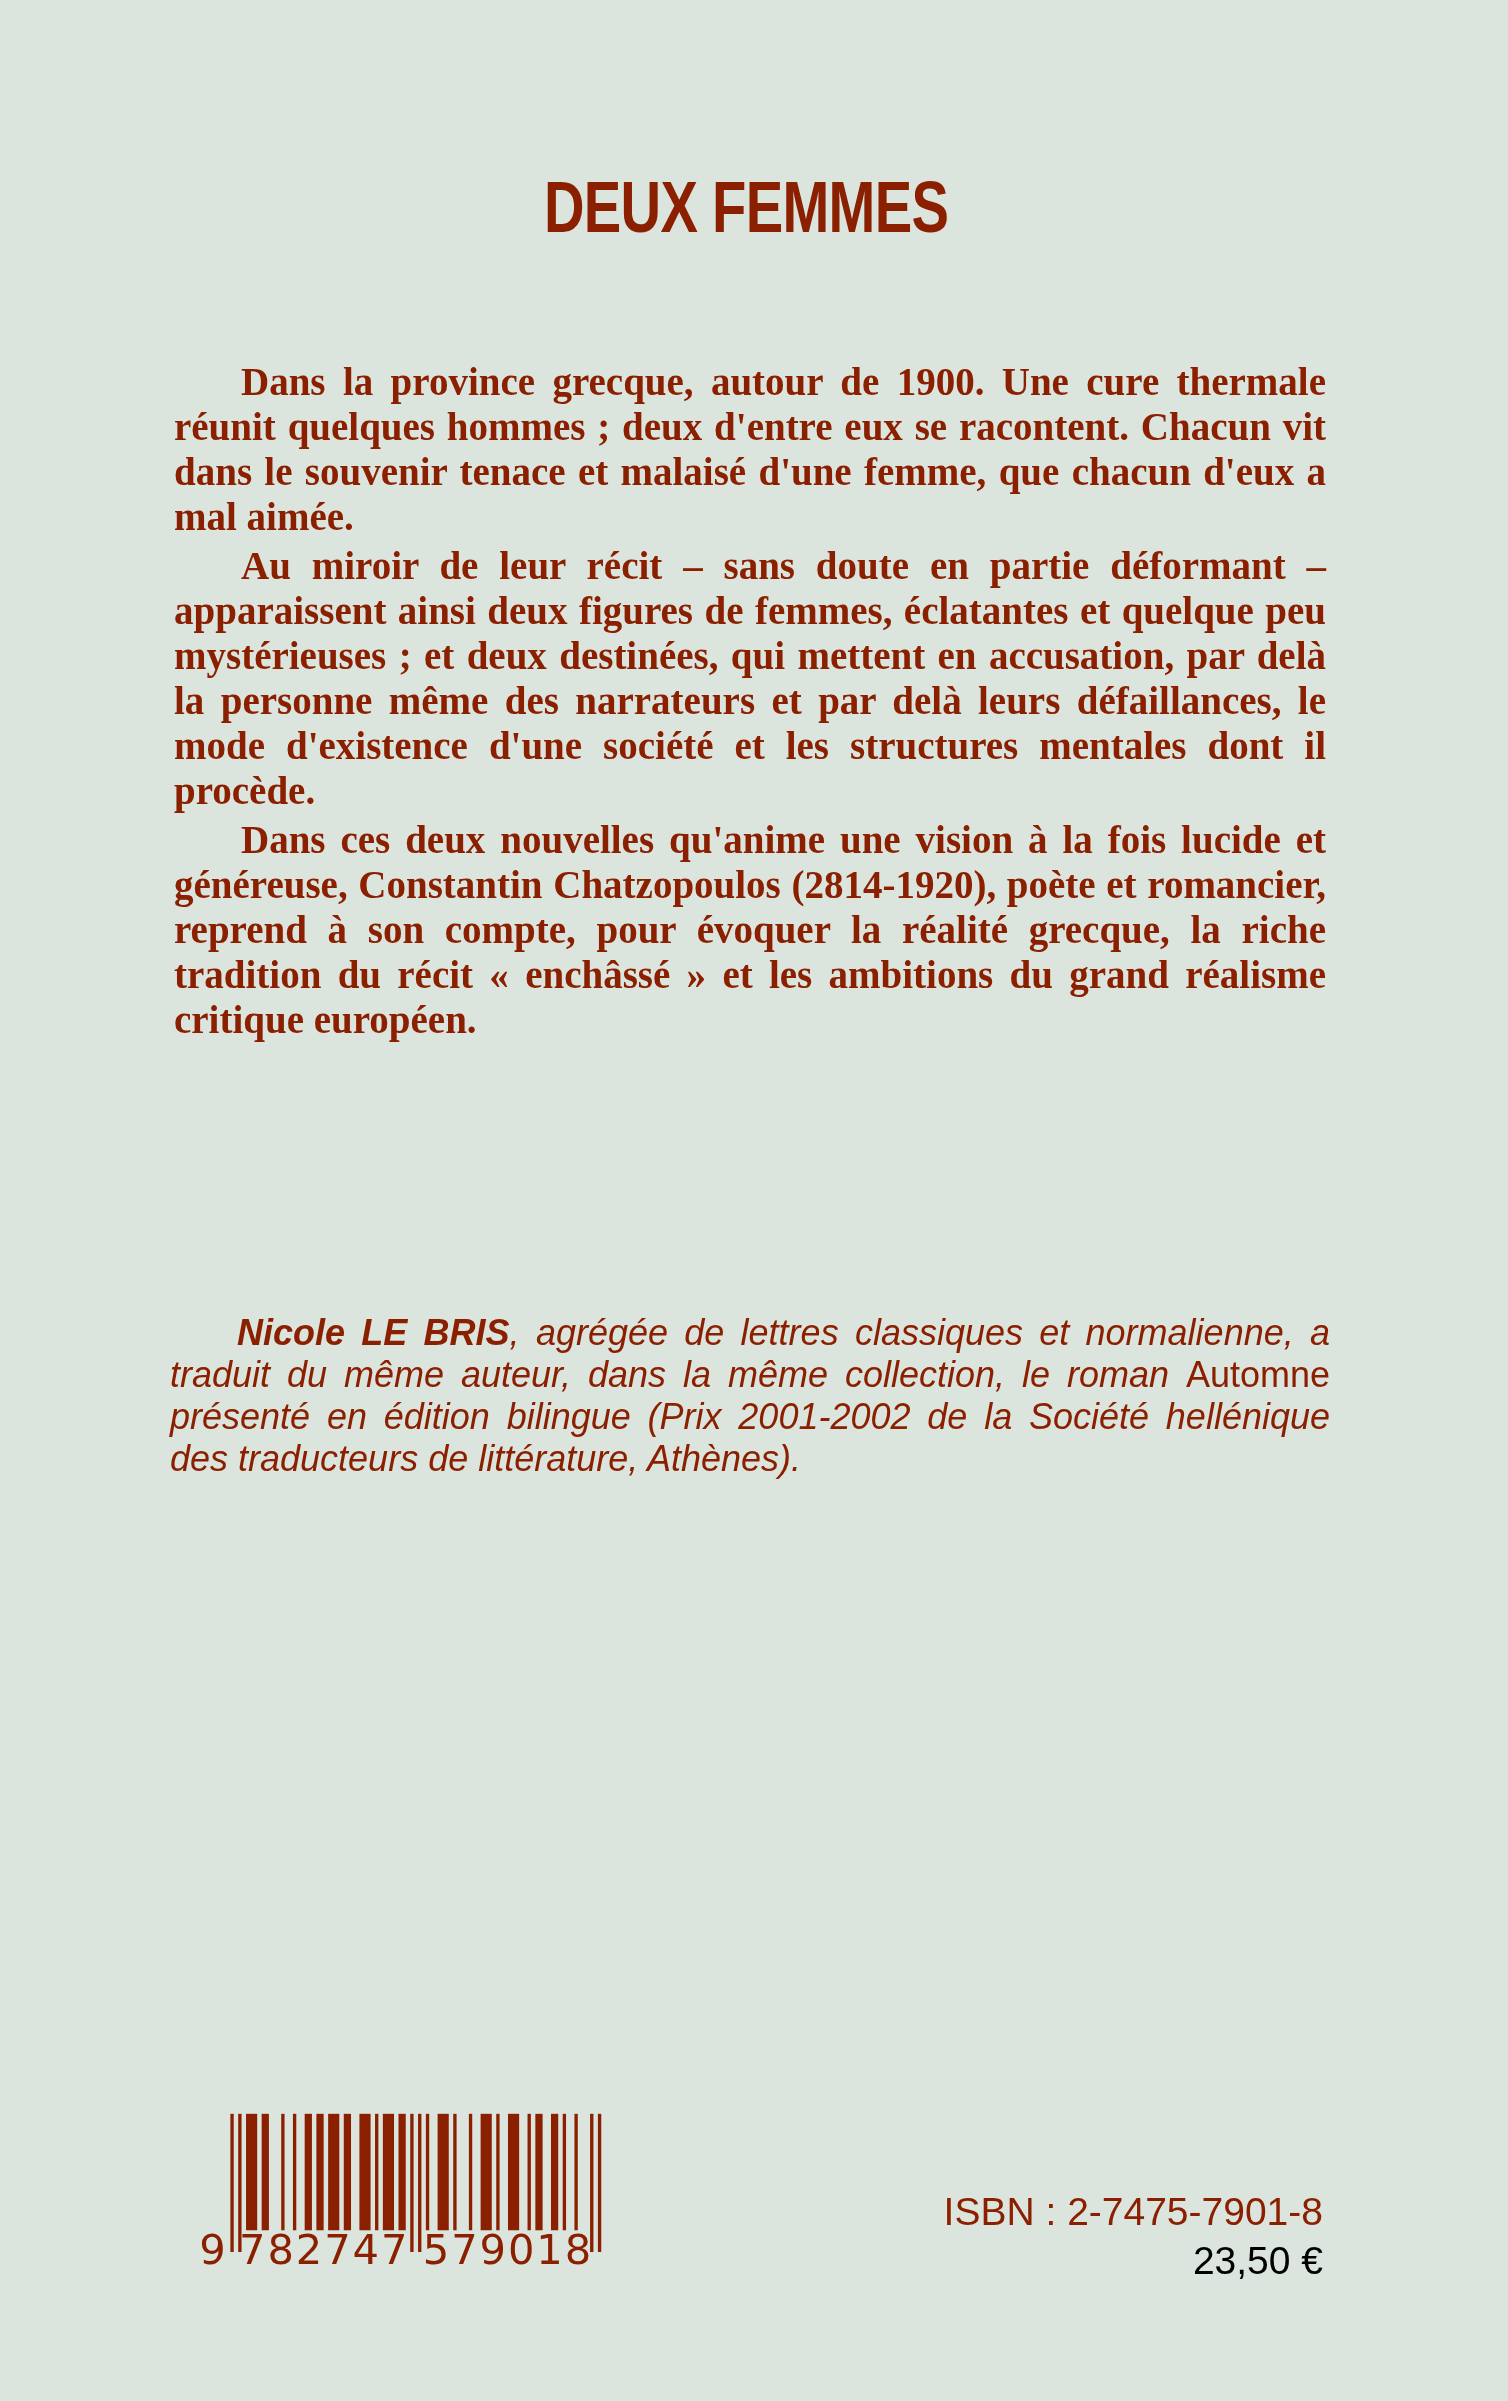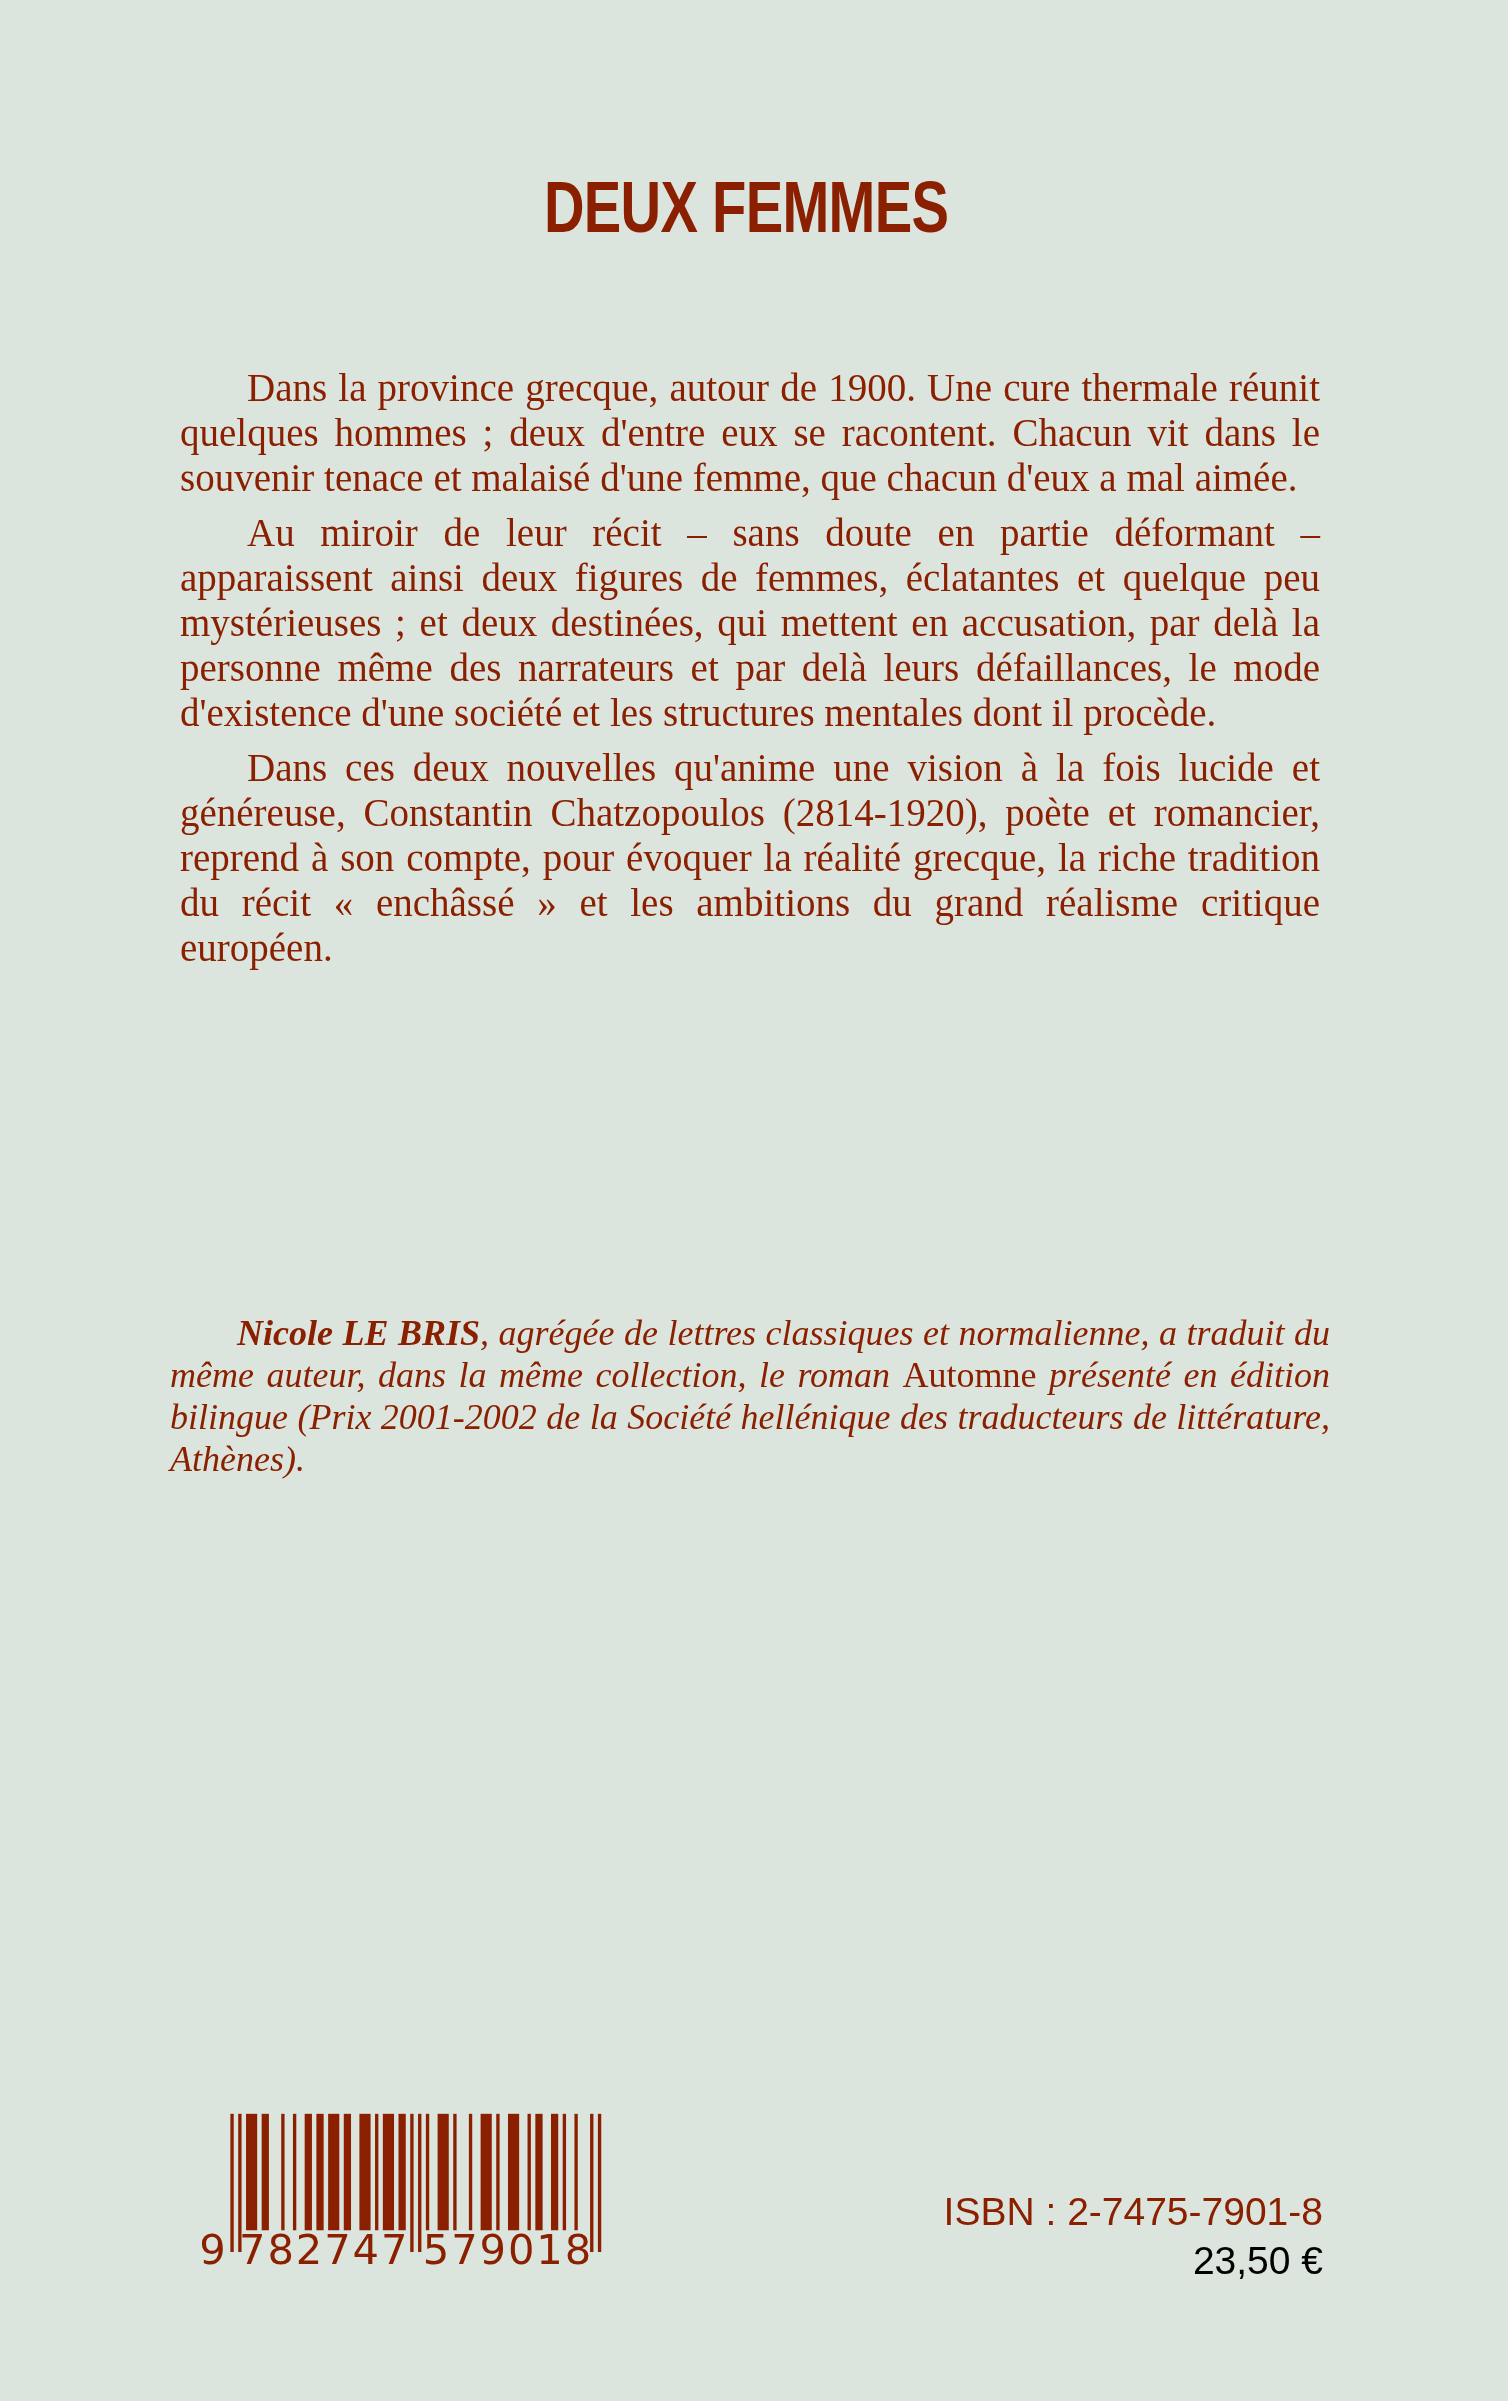--- a/index.html
+++ b/index.html
@@ -32,30 +32,31 @@
     left: 170px;
     width: 1160px;
     top: 355px;
     font-family: "Liberation Serif", serif;
     font-size: 39px;
     line-height: 45px;
     text-align: justify;
     color: #8b2000;
   }
   .body-text p {
-    margin: 10px;
+    margin: 4px;
     text-indent: 67px;
     text-align-last: left;
+    font-weight: bold;
   }
   .bio {
     position: absolute;
     left: 170px;
     width: 1160px;
     top: 1312px;
-    font-family: Liberation Serif, serif;
+    font-family: Liberation Sans, sans-serif;
     font-style: italic;
     font-size: 36px;
     line-height: 42px;
     text-align: justify;
     color: #8b2000;
   }
   .bio p { margin: 0; text-indent: 67px; text-align-last: left; }
   .bio .name { font-weight: bold; }
   .bio .upright { font-style: normal; }
   .barcode {

